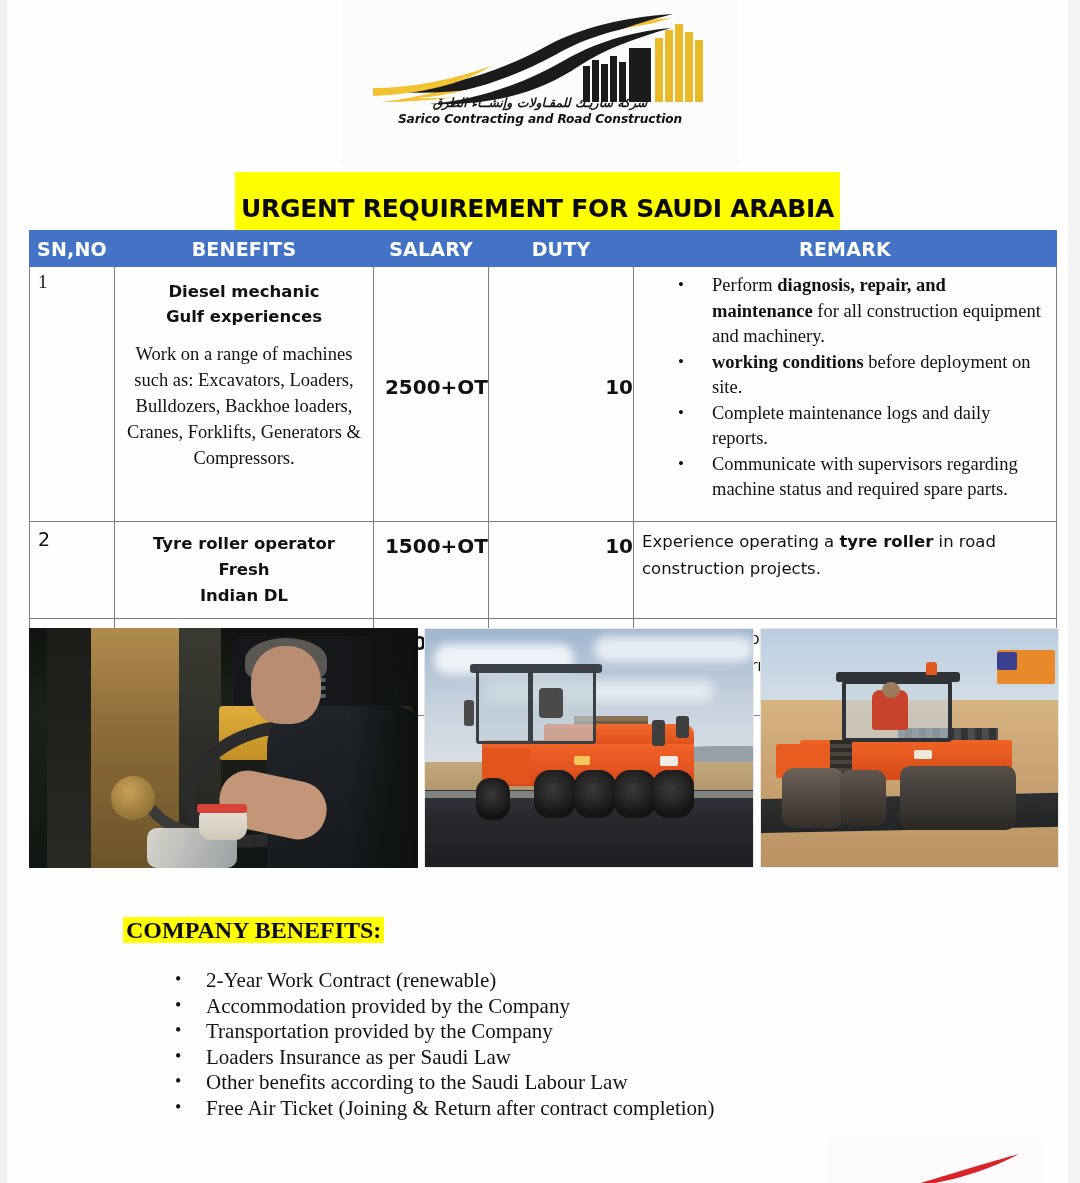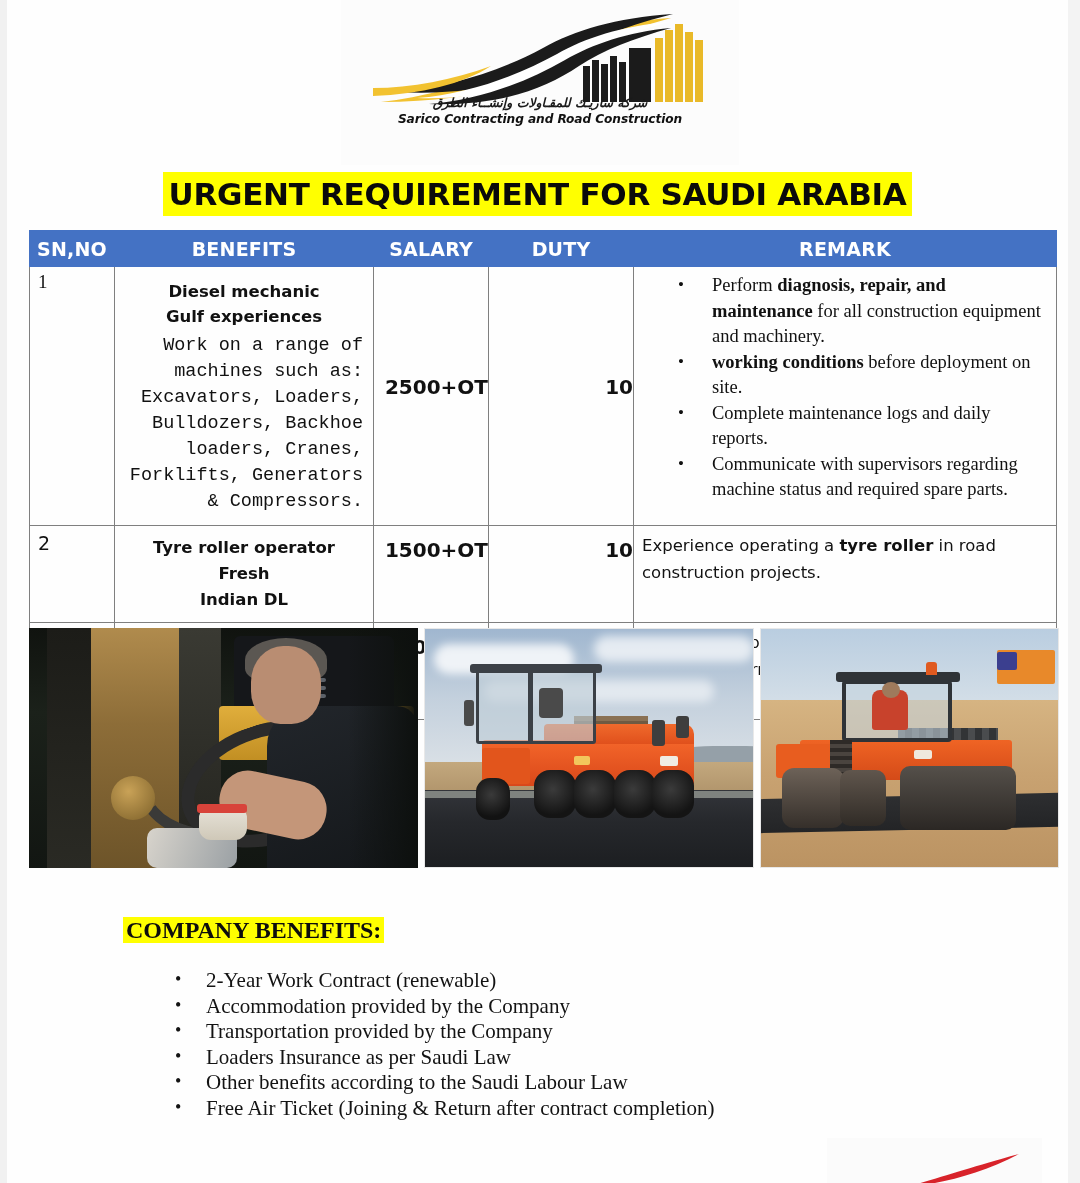--- a/index.html
+++ b/index.html
@@ -74,23 +74,23 @@
     left: 0; top: 172px;
     width: 1061px;
     text-align: center;
   }
   .title-hl {
     display: inline-block;
     background: #ffff00;
     color: #0a0a0a;
     font-family: "DejaVu Sans", sans-serif;
     font-weight: bold;
-    font-size: 31px;
+    font-size: 25px;
     line-height: 44px;
-    padding: 0 6px;
+    padding: 15px 6px;
     letter-spacing: -0.3px;
     white-space: nowrap;
   }
 
   
   .jobs-table {
     position: absolute;
     left: 22px; top: 230px;
     width: 1027px;
     border-collapse: collapse;
@@ -135,26 +135,26 @@
   .cat-cell { padding: 12px 10px 10px 10px; }
   .cat-head {
     font-family: "DejaVu Sans", sans-serif;
     font-weight: bold;
     font-size: 16.5px;
     color: #111;
     text-align: center;
     line-height: 25px;
   }
   .cat-body {
-    margin-top: 4px;
-    font-family: Liberation Mono, monospace;
+    margin-top: 12px;
+    font-family: Liberation Serif, serif;
     font-size: 18.5px;
     color: #111;
     line-height: 26px;
-    text-align: right;
+    text-align: center;
   }
   .cat-simple {
     font-family: "DejaVu Sans", sans-serif;
     font-weight: bold;
     font-size: 16.5px;
     color: #111;
     text-align: center;
     line-height: 26px;
     padding: 9px 12px 9px 12px;
   }

